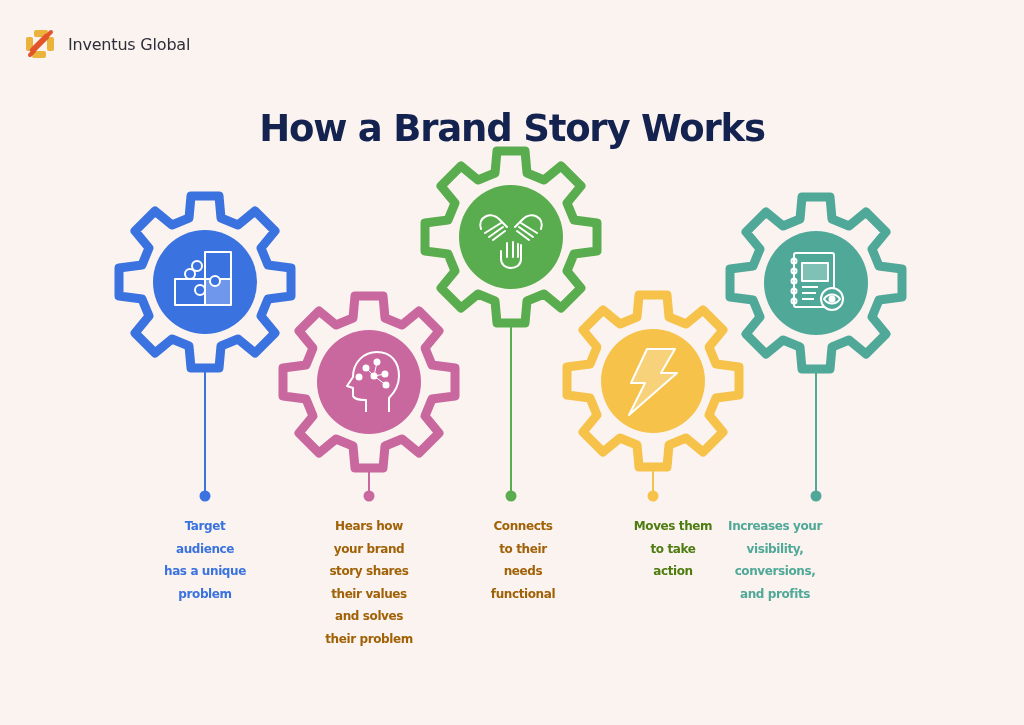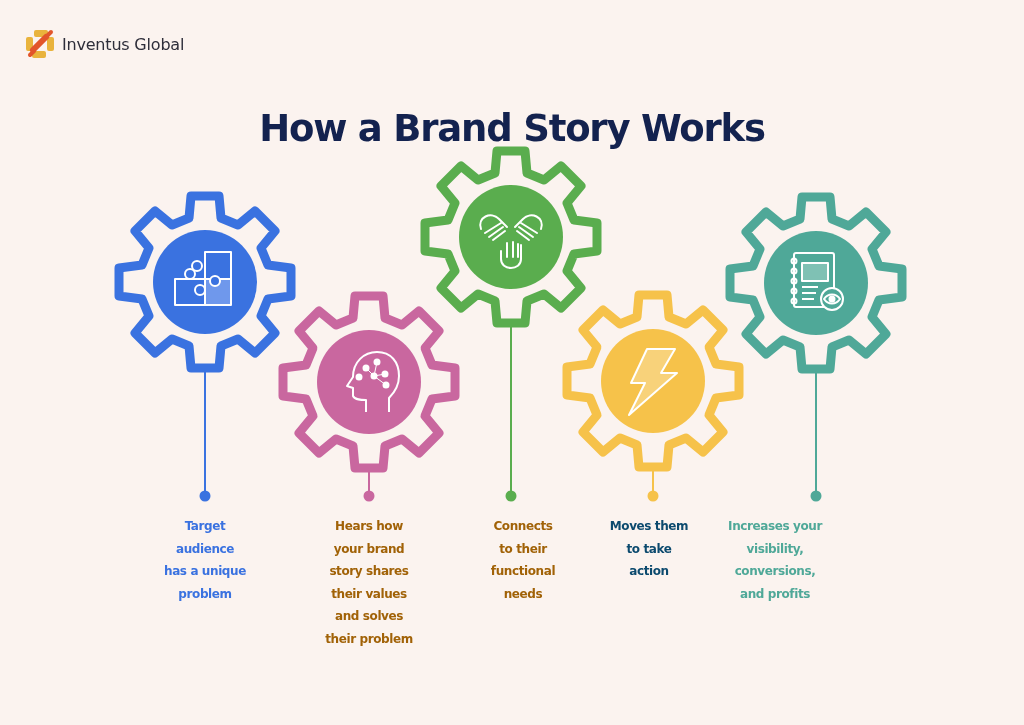--- a/index.html
+++ b/index.html
@@ -4,21 +4,21 @@
 <style>
   html, body { margin:0; padding:0; }
   body {
     width:1024px; height:725px; overflow:hidden;
     background:#fbf3ef;
     font-family:"DejaVu Sans", sans-serif;
     position:relative;
   }
   .logo {
     position:absolute; left:24px; top:28px;
-    display:flex; align-items:center; gap:6px;
+    display:flex; align-items:center; gap:12px;
   }
   .logo-text {
     font-family:"DejaVu Sans", sans-serif;
     font-size:16px; color:#2e2e3a; letter-spacing:-0.2px;
   }
   .title {
     position:absolute; left:0; top:88px; width:1024px;
     text-align:center;
     font-family:"DejaVu Sans", sans-serif;
     font-weight:bold; font-size:37px; color:#13224f;
@@ -169,25 +169,25 @@
   <span class="line">your brand</span>
   <span class="line">story shares</span>
   <span class="line">their values</span>
   <span class="line">and solves</span>
   <span class="line">their problem</span>
 </div>
 
 <div class="caption" style="left:438px;color:#a16207;">
   <span class="line">Connects</span>
   <span class="line">to their</span>
+  <span class="line">needs</span>
   <span class="line">functional</span>
-  <span class="line">needs</span>
 </div>
 
-<div class="caption" style="left:564px;color:#0c4a6e;">
+<div class="caption" style="left:588px;color:#4d7c0f;">
   <span class="line">Moves them</span>
   <span class="line">to take</span>
   <span class="line">action</span>
 </div>
 
 <div class="caption" style="left:690px;color:#4fa898;">
   <span class="line">Increases your</span>
   <span class="line">visibility,</span>
   <span class="line">conversions,</span>
   <span class="line">and profits</span>

